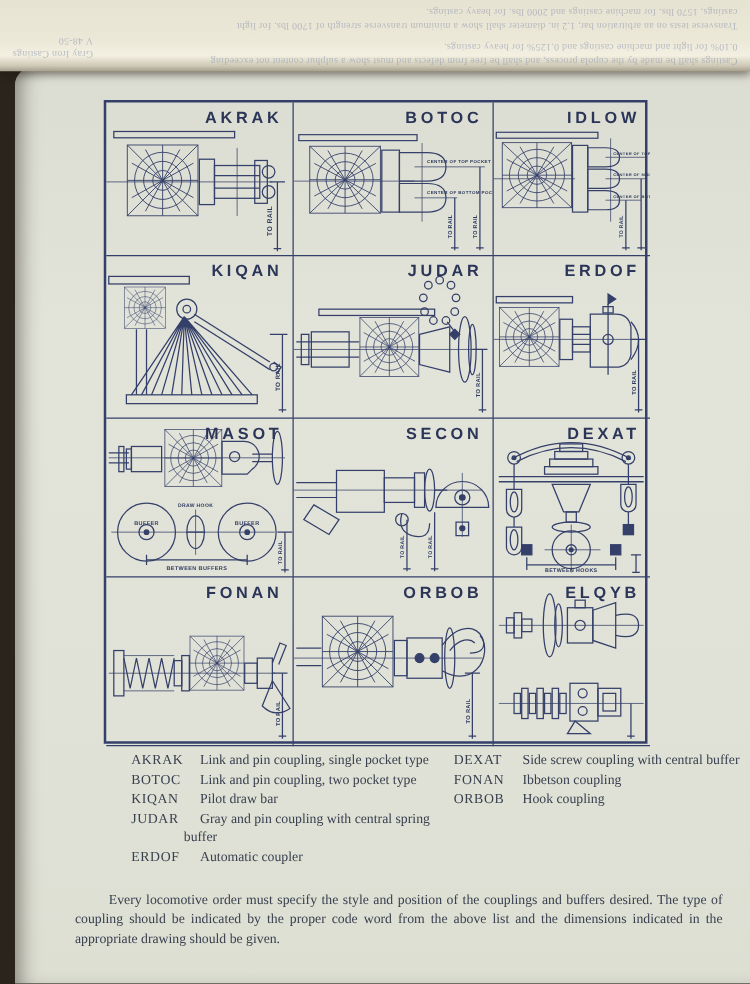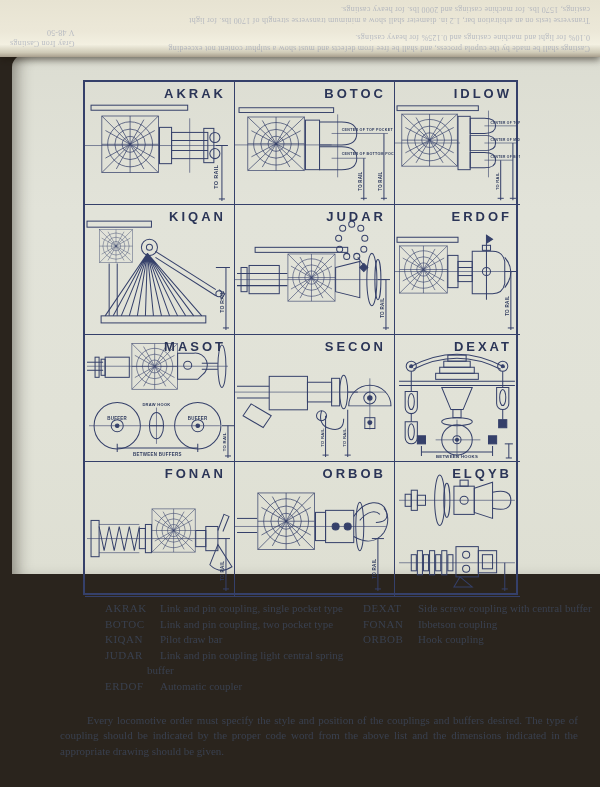--- a/index.html
+++ b/index.html
@@ -16,21 +16,21 @@
   .prev-inner { position:absolute; inset:0; transform:rotate(180deg); color:#8a93ad; opacity:.55;
     font-size:8px; line-height:11px; letter-spacing:.2px; }
   .bleed { position:absolute; top:3px; left:10px; right:108px; filter:blur(.4px); }
   .bleed div { white-space:nowrap; overflow:hidden; }
   .bleed div:nth-child(3) { margin-top:6px; }
   .stamp { position:absolute; top:8px; right:10px; text-align:left; filter:blur(.4px); }
   .stamp div { white-space:nowrap; }
 
   
   .main-page {
-    position:absolute; top:54px; left:12px; width:588px; height:520px; z-index:1;
+    position:absolute; top:54px; left:12px; width:588px; height:733px; z-index:1;
     background:linear-gradient(180deg,#dcddd2 0%, #e2e3d9 30%, #e1e2d7 70%, #dedfd3 100%);
     box-shadow:inset 12px 0 16px -8px rgba(25,18,10,.45);
     border-top-left-radius:14px;
   }
 
   
   .grid {
     position:absolute; top:26px; left:71px; width:435px; height:515px;
     display:grid; grid-template-columns:150px 160px 125px; grid-template-rows:123px 130px 127px 135px;
     border:2px solid #35406a; box-sizing:border-box;
@@ -445,21 +445,21 @@
             <line x1="105" y1="126" x2="111" y2="126"></line>
         </svg>
       </div>
     </div>
 
     <div class="legend">
       <div class="lg-col-left">
         <div class="lg-row"><span class="lg-code">AKRAK</span><span class="lg-desc">Link and pin coupling, single pocket type</span></div>
         <div class="lg-row"><span class="lg-code">BOTOC</span><span class="lg-desc">Link and pin coupling, two pocket type</span></div>
         <div class="lg-row"><span class="lg-code">KIQAN</span><span class="lg-desc">Pilot draw bar</span></div>
-        <div class="lg-row"><span class="lg-code">JUDAR</span><span class="lg-desc">Link and pin coupling light central spring</span></div>
+        <div class="lg-row"><span class="lg-code">JUDAR</span><span class="lg-desc">Gray and pin coupling with central spring</span></div>
         <div class="lg-desc2">buffer</div>
         <div class="lg-row"><span class="lg-code">ERDOF</span><span class="lg-desc">Automatic coupler</span></div>
       </div>
       <div class="lg-col-right">
         <div class="lg-row"><span class="lg-code">DEXAT</span><span class="lg-desc">Side screw coupling with central buffer</span></div>
         <div class="lg-row"><span class="lg-code">FONAN</span><span class="lg-desc">Ibbetson coupling</span></div>
         <div class="lg-row"><span class="lg-code">ORBOB</span><span class="lg-desc">Hook coupling</span></div>
       </div>
     </div>
 

